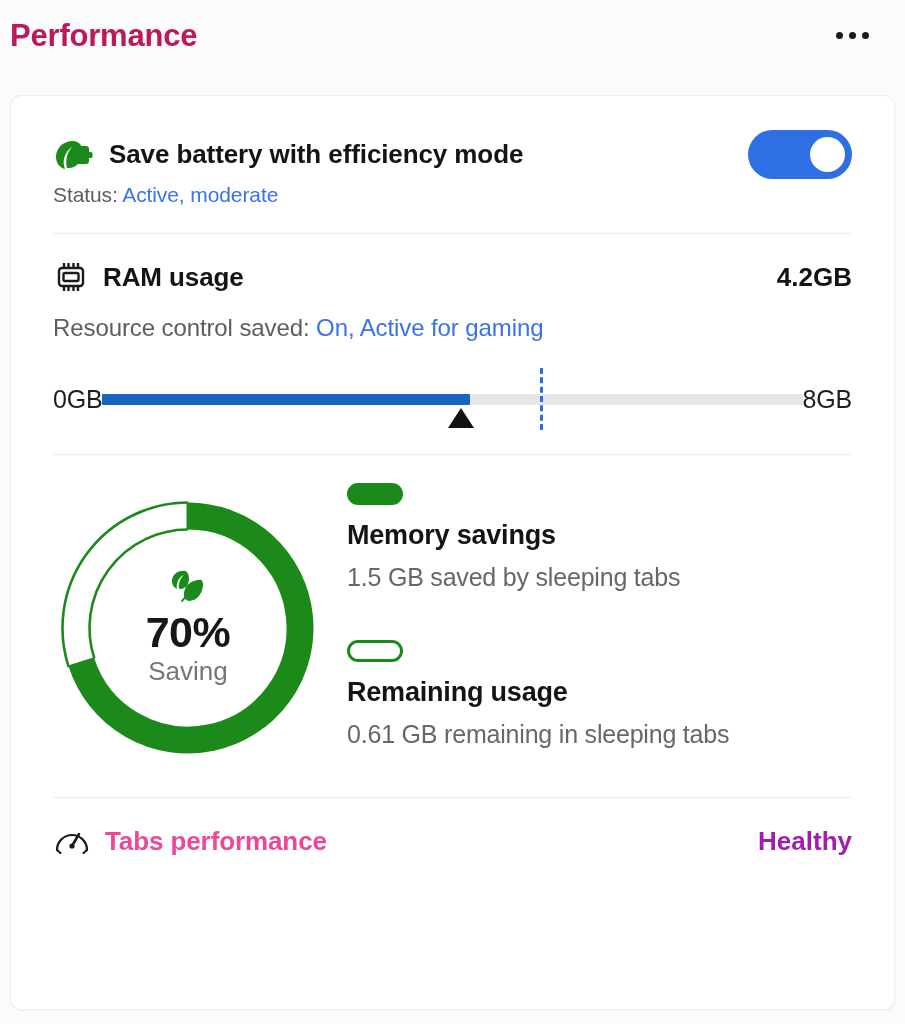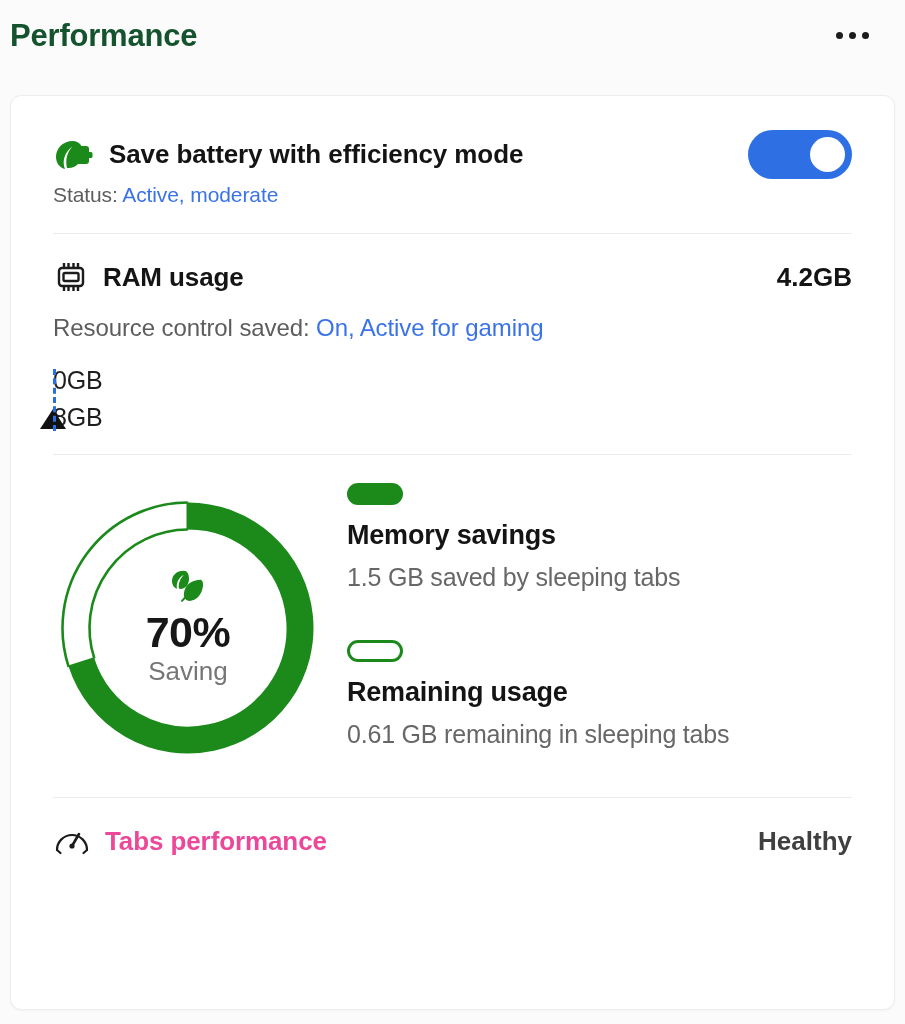--- a/index.html
+++ b/index.html
@@ -26,21 +26,21 @@
     left: 0; top: 0;
     width: 905px; height: 70px;
     display: flex;
     align-items: center;
     justify-content: space-between;
     padding: 0 30px 0 10px;
   }
   .page-title {
     font-size: 31px;
     font-weight: 600;
-    color: #14532d;
+    color: #be185d;
     letter-spacing: -0.2px;
     line-height: 1;
   }
   .menu-btn {
     width: 46px; height: 40px;
     display: flex; align-items: center; justify-content: center;
     gap: 6px;
     border-radius: 5px;
     background: transparent;
     border: none;
@@ -134,23 +134,22 @@
     letter-spacing: -0.1px;
   }
   .ram-sub .link { color: #3a73e8; cursor: pointer; }
 
   
   .slider-wrap {
     margin-top: 24px;
     position: relative;
     height: 66px;
     display: flex;
-    align-items: flex-start;
+    align-items: center;
     gap: 0;
-    flex-direction: column;
   }
   .slider-label {
     font-size: 25px;
     color: #1e1e1e;
     flex: none;
     letter-spacing: -0.2px;
   }
   .track {
     position: relative;
     flex: 1;
@@ -395,17 +394,17 @@
             <g stroke="#1c1c1c" stroke-width="2.2" fill="none" stroke-linecap="round">
               <path d="M4 26 A15 15 0 1 1 34 26"></path>
               <path d="M4 26 L7.5 29 M34 26 L30.5 29"></path>
               <path d="M19 22 L26 10" stroke-width="2.6"></path>
             </g>
             <circle cx="19" cy="22" r="2.6" fill="#1c1c1c"></circle>
           </svg>
         </span>
         <span class="tabs-title">Tabs performance</span>
       </div>
-      <div class="tabs-status" style="color: #404040;">Healthy</div>
+      <div class="tabs-status" style="color: #a21caf;">Healthy</div>
     </div>
 
   </div>
 </div>
 
 </body></html>

